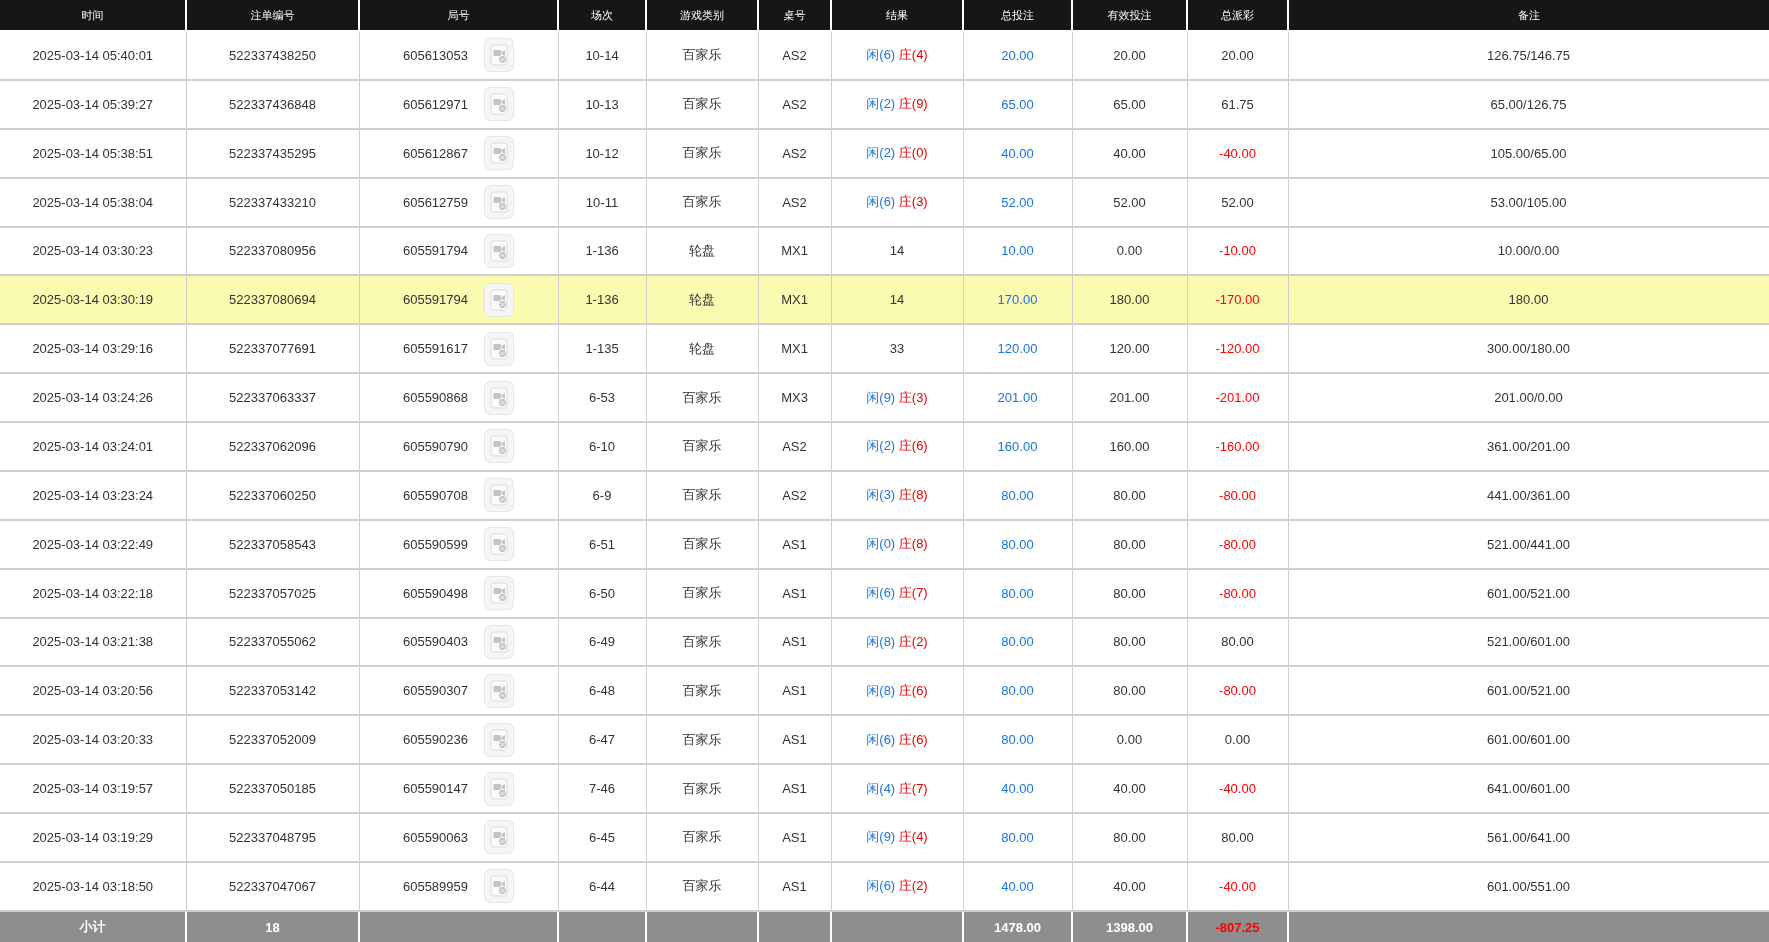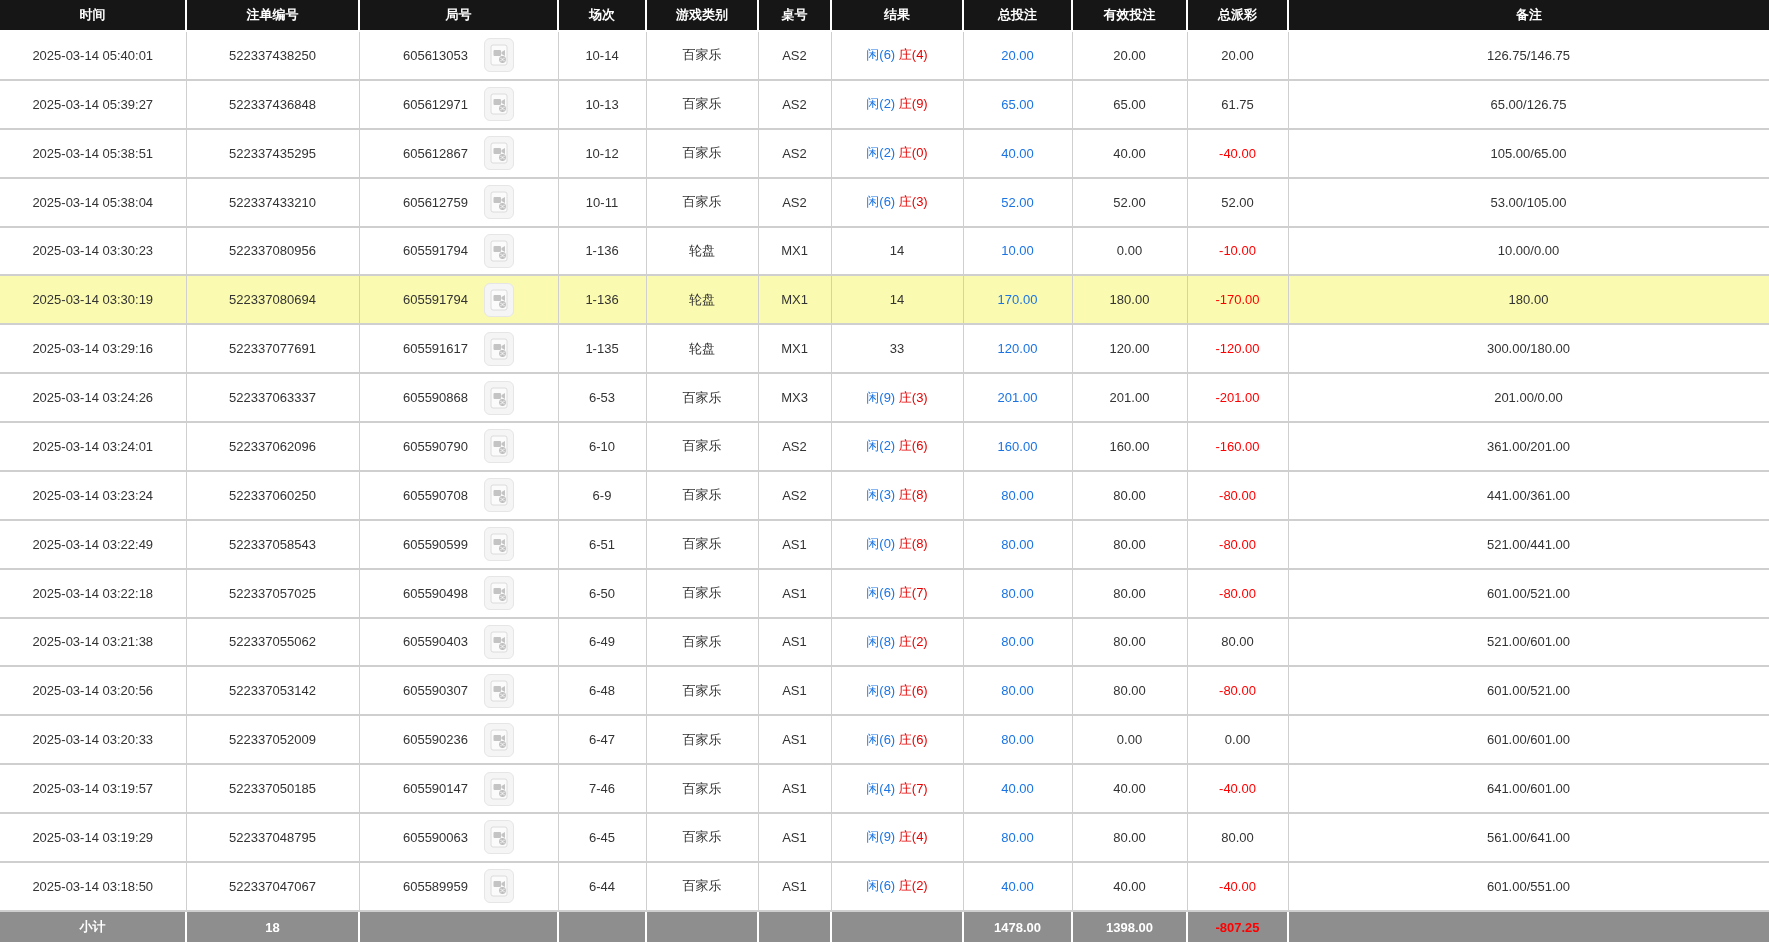--- a/index.html
+++ b/index.html
@@ -10,21 +10,21 @@
     --negative-red:#ff0000;
     --highlight-yellow:#fafab0;
     --border-gray:#cfcfcf;
     --body-text:#333333;
   }
   *{box-sizing:border-box;margin:0;padding:0;}
   html,body{width:1769px;height:942px;background:#fff;overflow:hidden;}
   body{font-family:"Liberation Sans","DejaVu Sans",sans-serif;font-size:13px;color:var(--body-text);}
   table{width:1769px;height:942px;border-collapse:collapse;table-layout:fixed;}
   thead th{
-    background:var(--header-bg);color:#fff;font-weight:bold;font-size:13px;
+    background:var(--header-bg);color:#fff;font-weight:normal;font-size:11px;
     height:31px;text-align:center;vertical-align:middle;
     border-right:2px solid #fff;border-bottom:2px solid #fff;
   }
   thead th:last-child{border-right:none;}
   tbody td{
     text-align:center;vertical-align:middle;height:48px;
     border-right:1px solid var(--border-gray);
     border-bottom:2px solid var(--border-gray);
     background:#fff;color:var(--body-text);
   }

